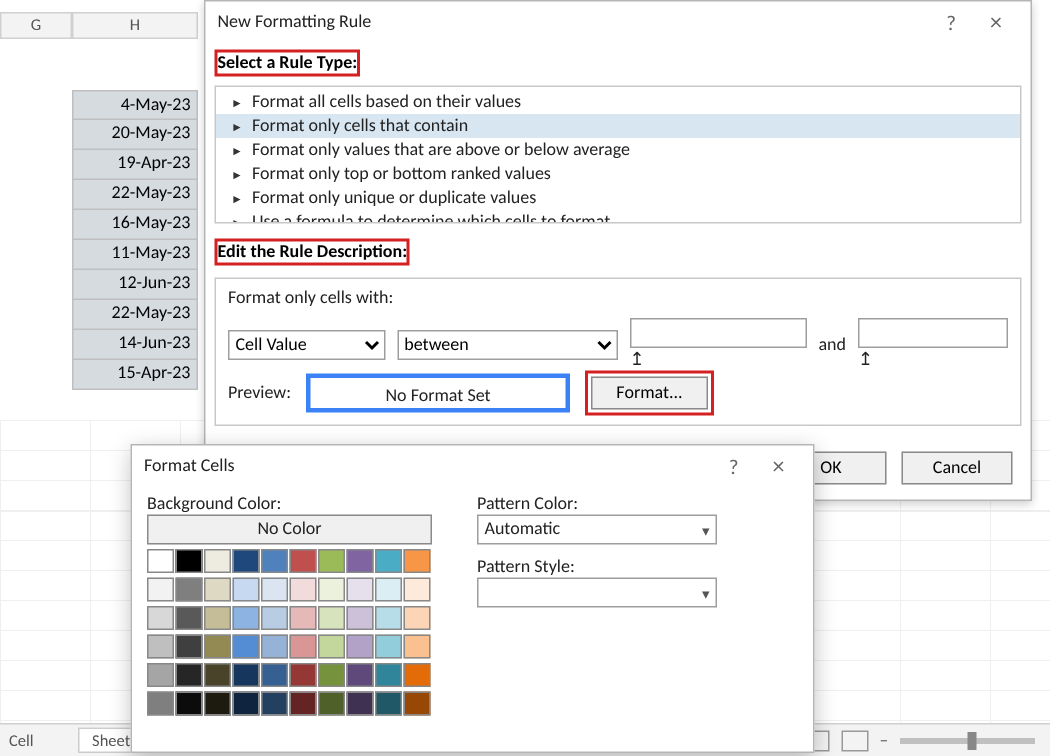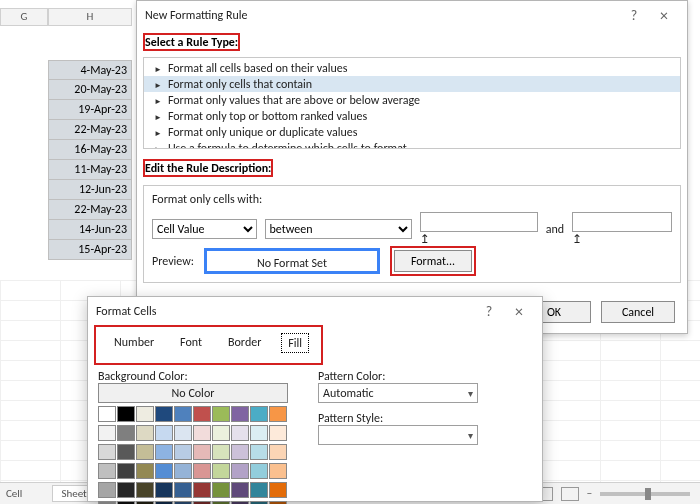--- a/index.html
+++ b/index.html
@@ -140,26 +140,20 @@
     <button class="btn" style="width:74px">Cancel</button>
   </div>
 </div>
 
 <div class="dlg2">
   <div class="dlg-title">
     <span>Format Cells</span>
     <div class="qmark">?</div>
     <div class="close">×</div>
   </div>
-  <span class="redbox" style="display:inline-block;margin-left:6px"><div class="tabs" id="tabs">
-        <div class="tab-btn">Number</div>
-        <div class="tab-btn">Font</div>
-        <div class="tab-btn">Border</div>
-        <div class="tab-btn active">Fill</div>
-      </div></span>
   <div class="fill-area">
     <div>
       <div>Background Color:</div>
       <div class="nocolor">No Color</div>
       <div id="palette">
           <div class="palette-row">
             <div class="sw" style="background: rgb(255, 255, 255);"></div>
             <div class="sw" style="background: rgb(0, 0, 0);"></div>
             <div class="sw" style="background: rgb(238, 236, 225);"></div>
             <div class="sw" style="background: rgb(31, 73, 125);"></div>

